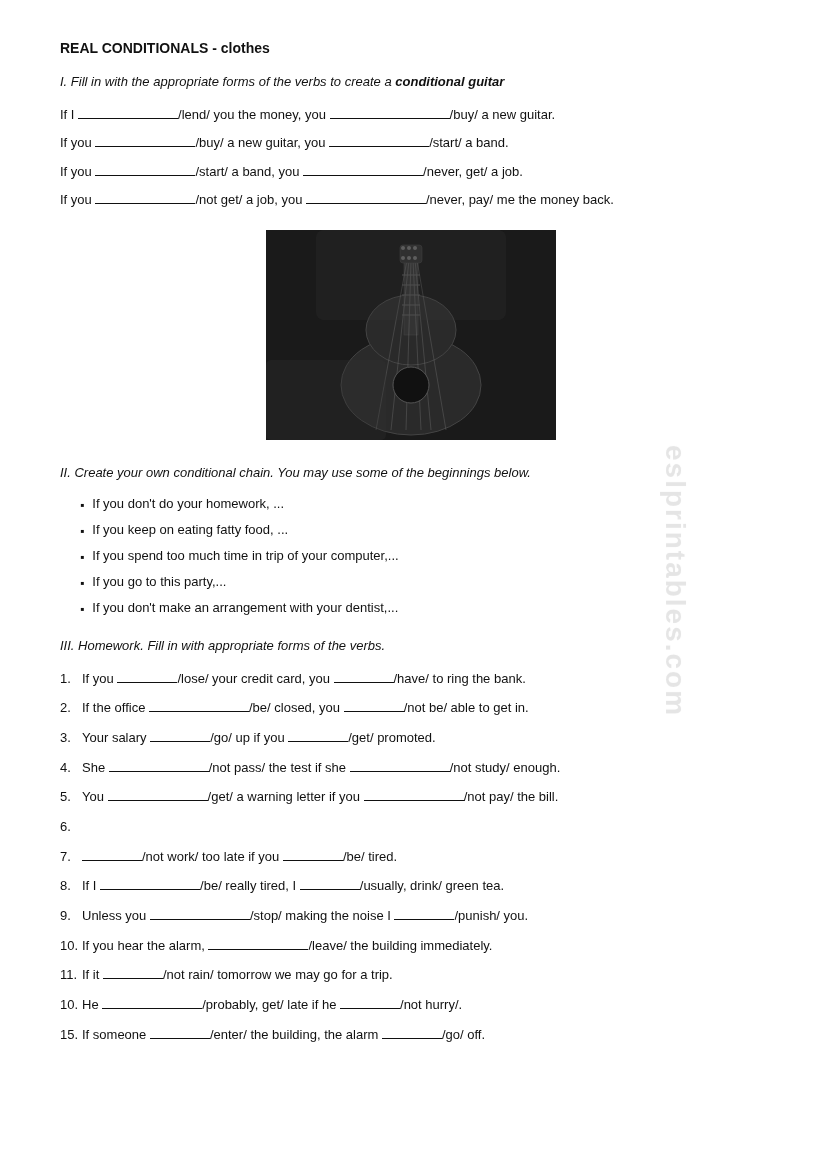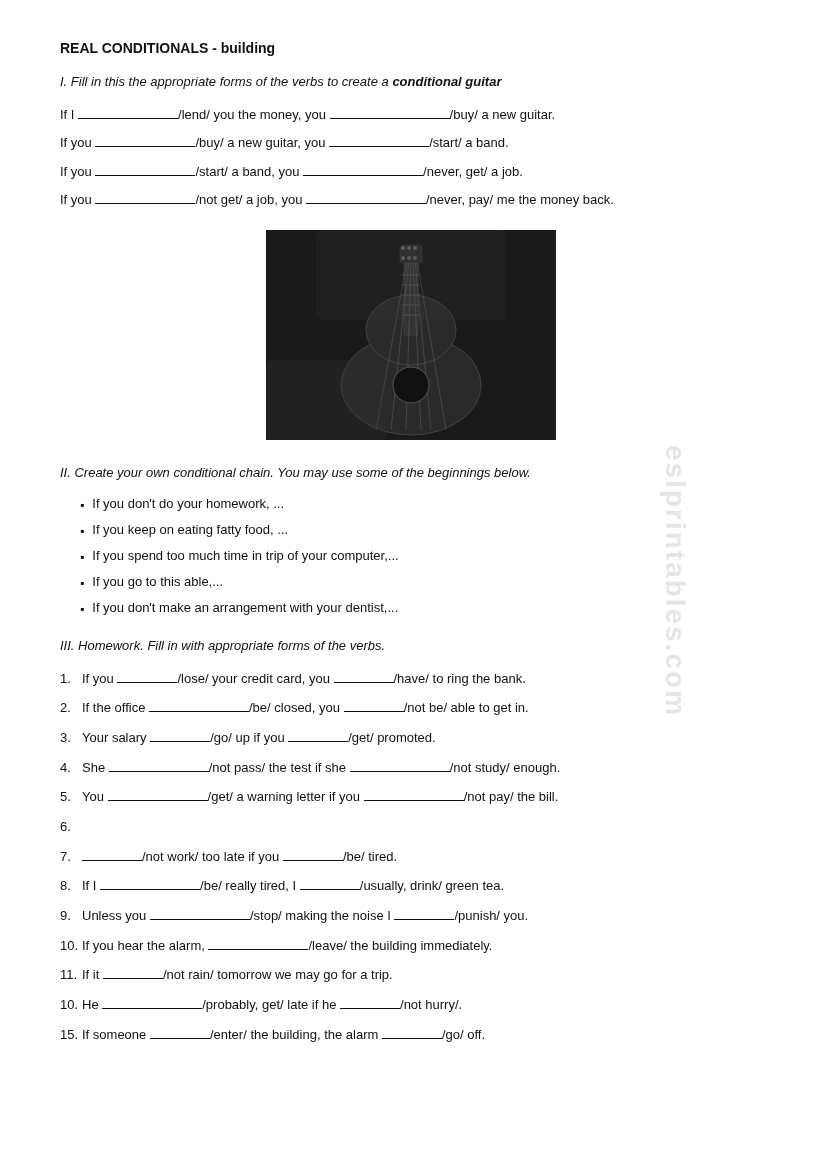--- a/index.html
+++ b/index.html
@@ -98,25 +98,25 @@
       color: rgba(180,180,180,0.35);
       font-weight: bold;
       pointer-events: none;
       white-space: nowrap;
       letter-spacing: 2px;
     }
   </style>
 </head>
 <body>
 
-<div class="title">REAL CONDITIONALS - building</div>
+<div class="title">REAL CONDITIONALS - clothes</div>
 
 <div class="section-i">
   <p class="section-instruction">
-    <span>I. Fill in this the appropriate forms of the verbs to create a </span><strong>conditional guitar</strong>
+    <span>I. Fill in with the appropriate forms of the verbs to create a </span><strong>conditional guitar</strong>
   </p>
   <div class="fill-line">
     If I <span class="blank blank-md"></span>/lend/ you the money, you <span class="blank blank-lg"></span>/buy/ a new guitar.
   </div>
   <div class="fill-line">
     If you <span class="blank blank-md"></span>/buy/ a new guitar, you <span class="blank blank-md"></span>/start/ a band.
   </div>
   <div class="fill-line">
     If you <span class="blank blank-md"></span>/start/ a band, you <span class="blank blank-lg"></span>/never, get/ a job.
   </div>
@@ -171,21 +171,21 @@
     <li>
         <span>If you don't do your homework, ...</span>
       </li>
     <li>
         <span>If you keep on eating fatty food, ...</span>
       </li>
     <li>
         <span>If you spend too much time in trip of your computer,...</span>
       </li>
     <li>
-        <span>If you go to this able,...</span>
+        <span>If you go to this party,...</span>
       </li>
     <li>
         <span>If you don't make an arrangement with your dentist,...</span>
       </li>
   </ul>
 </div>
 
 <div class="section-iii">
   <p class="section-instruction">III. Homework. Fill in with appropriate forms of the verbs.</p>
   <ol class="numbered-list">

